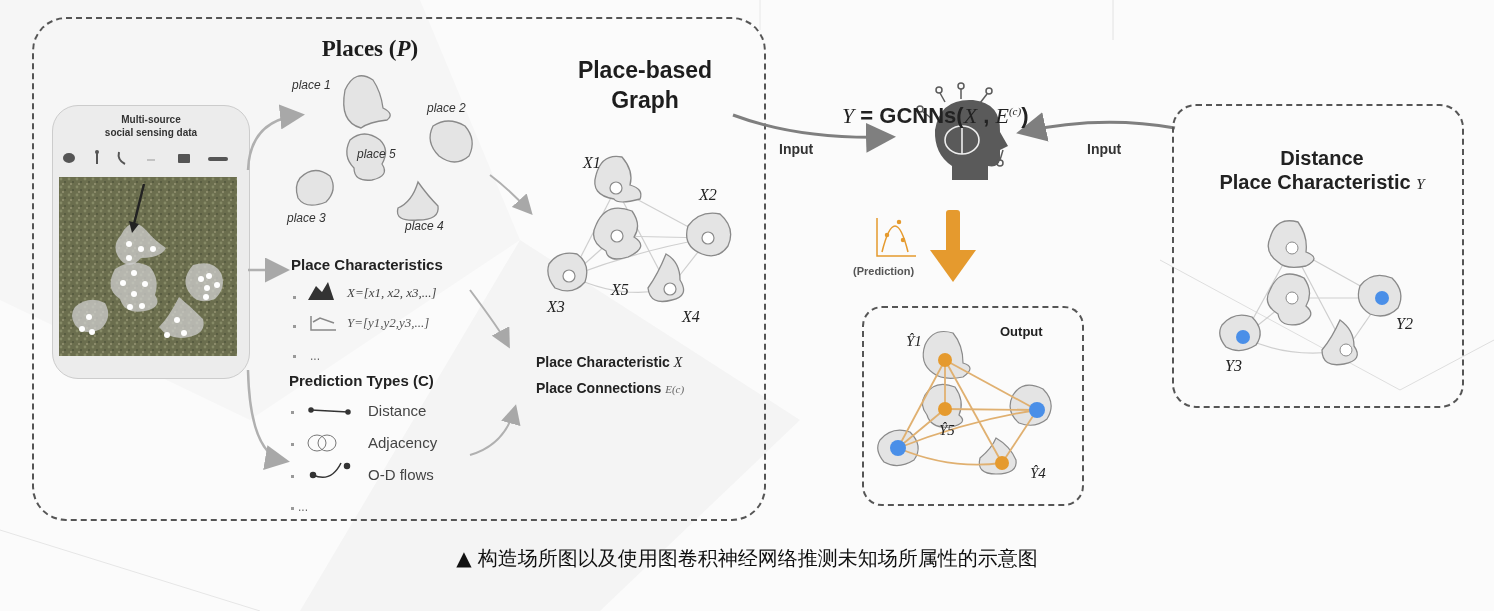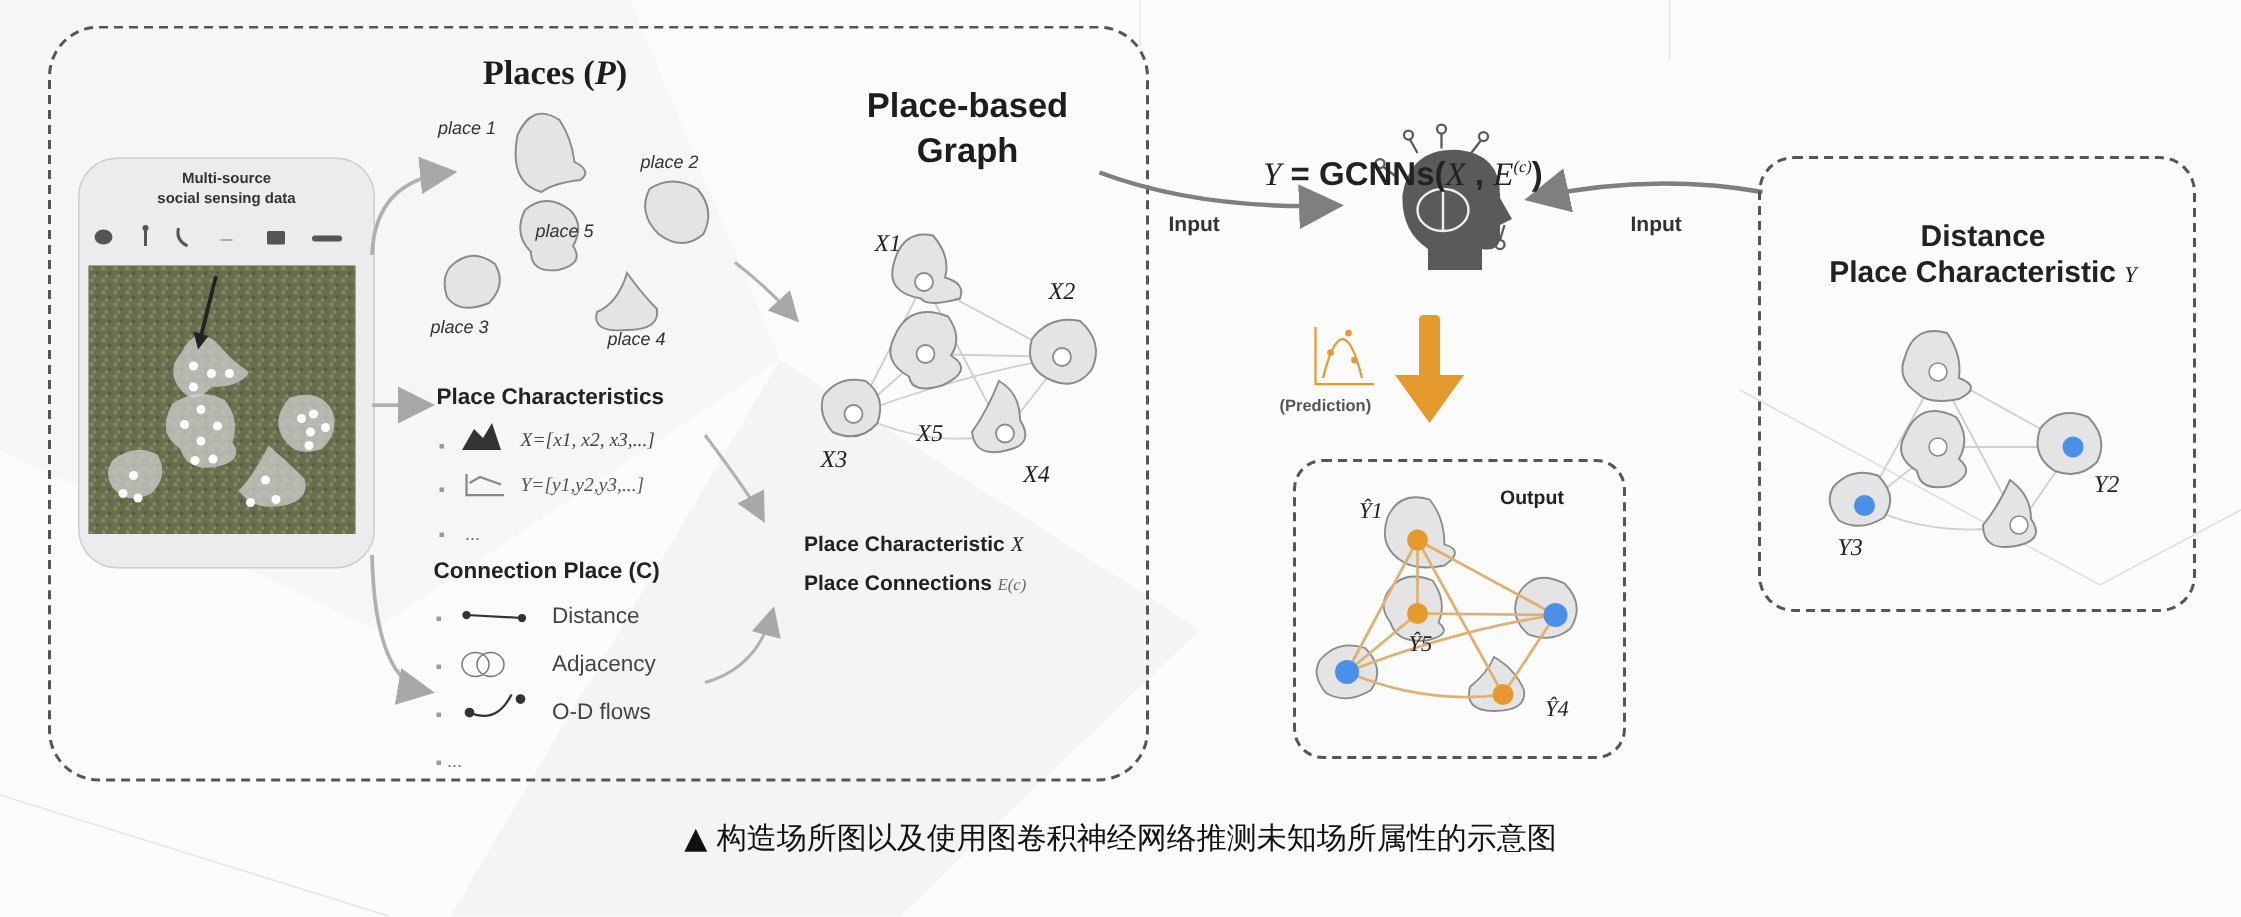--- a/index.html
+++ b/index.html
@@ -279,21 +279,21 @@
 <div class="abs lbl" style="left:357px; top:147px;">place 5</div>
 
 <div class="abs sec" style="left:291px; top:256px;">Place Characteristics</div>
 <div class="bullet" style="left:293px; top:296px;"></div>
 <div class="abs serif" style="left:347px; top:285px; font-size:13px; color:#444;">X=[x1, x2, x3,...]</div>
 <div class="bullet" style="left:293px; top:325px;"></div>
 <div class="abs serif" style="left:347px; top:315px; font-size:13px; color:#555;">Y=[y1,y2,y3,...]</div>
 <div class="bullet" style="left:293px; top:355px;"></div>
 <div class="abs" style="left:310px; top:349px; font-size:12px; color:#666;">...</div>
 
-<div class="abs sec" style="left:289px; top:372px;">Connection Place (C)</div>
+<div class="abs sec" style="left:289px; top:372px;">Prediction Types (C)</div>
 <div class="bullet" style="left:291px; top:411px;"></div>
 <div class="abs item" style="left:368px; top:402px;">Distance</div>
 <div class="bullet" style="left:291px; top:443px;"></div>
 <div class="abs item" style="left:368px; top:434px;">Adjacency</div>
 <div class="bullet" style="left:291px; top:475px;"></div>
 <div class="abs item" style="left:368px; top:466px;">O-D flows</div>
 <div class="bullet" style="left:291px; top:507px;"></div>
 <div class="abs" style="left:298px; top:500px; font-size:12px; color:#666;">...</div>
 
 <div class="abs title" style="left:540px; top:55px; width:210px; line-height:30px;">

